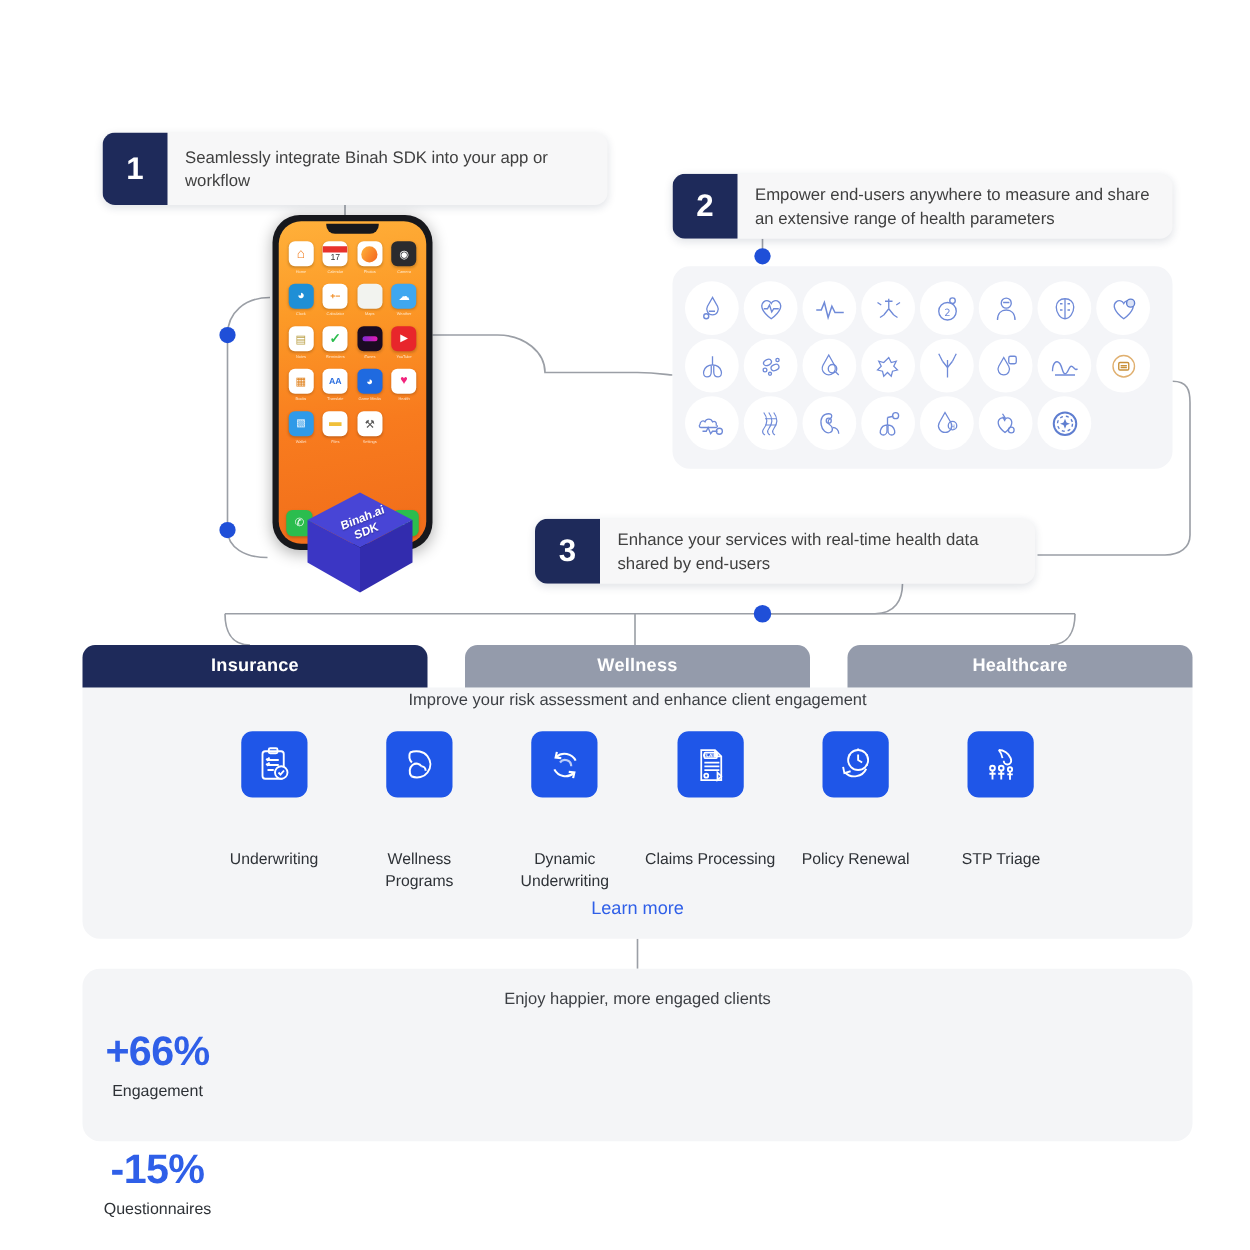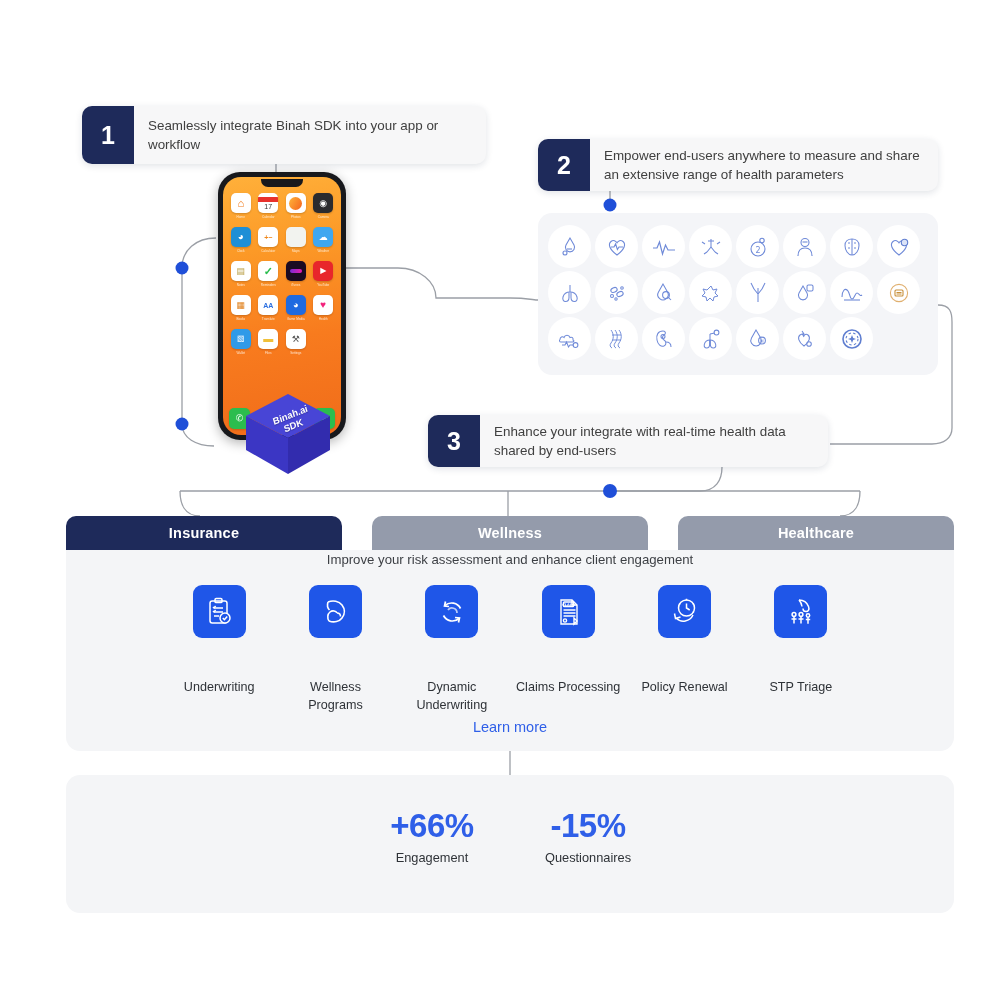--- a/index.html
+++ b/index.html
@@ -172,21 +172,21 @@
     text-decoration: none; cursor: pointer;
   }
 
   
   .stats {
     position: absolute; left: 66px; top: 775px; width: 888px; height: 138px;
     background: #f4f5f7; border-radius: 14px; z-index: 5;
     padding-top: 16px;
   }
   .stats-sub { text-align: center; font-size: 13.2px; color: #3c3f44; }
-  .stats-row { display: flex; justify-content: center; gap: 36px; margin-top: 16px; }
+  .stats-row { display: flex; justify-content: center; gap: 36px; margin-top: 16px; flex-direction: column; }
   .stat { display: flex; flex-direction: column; align-items: center; width: 120px; }
   .stat-val { font-size: 33px; font-weight: bold; color: #2f5fe8; letter-spacing: -.5px; }
   .stat-lbl { font-size: 12.8px; color: #2e3237; margin-top: 5px; }
 </style>
 </head>
 <body>
 
 <div id="stage">
 
   <svg class="connectors" viewBox="0 0 1000 1000" width="1000" height="1000">
@@ -224,21 +224,21 @@
     <div class="step-text">Seamlessly integrate Binah SDK into your app or workflow</div>
   </div>
 
   <div class="step-card" id="step2">
     <div class="step-num">2</div>
     <div class="step-text">Empower end-users anywhere to measure and share an extensive range of health parameters</div>
   </div>
 
   <div class="step-card" id="step3">
     <div class="step-num">3</div>
-    <div class="step-text">Enhance your integrate with real-time health data shared by end-users</div>
+    <div class="step-text">Enhance your services with real-time health data shared by end-users</div>
   </div>
 
   <div class="phone">
     <div class="phone-screen">
       <div class="notch"></div>
       <div class="app-grid">
 
         <div class="app">
           <div class="app-ico" style="background:#ffffff;color:#f07a1a;">⌂</div>
           <div class="app-lbl">Home</div>
@@ -620,20 +620,21 @@
           </svg>
         </div>
         <div class="feature-lbl">STP Triage</div>
       </div>
     </div>
 
     <a class="learn-more">Learn more</a>
   </div>
 
   <div class="stats">
+    <div class="stats-sub">Enjoy happier, more engaged clients</div>
     <div class="stats-row">
       <div class="stat">
         <div class="stat-val">+66%</div>
         <div class="stat-lbl">Engagement</div>
       </div>
       <div class="stat">
         <div class="stat-val">-15%</div>
         <div class="stat-lbl">Questionnaires</div>
       </div>
     </div>

